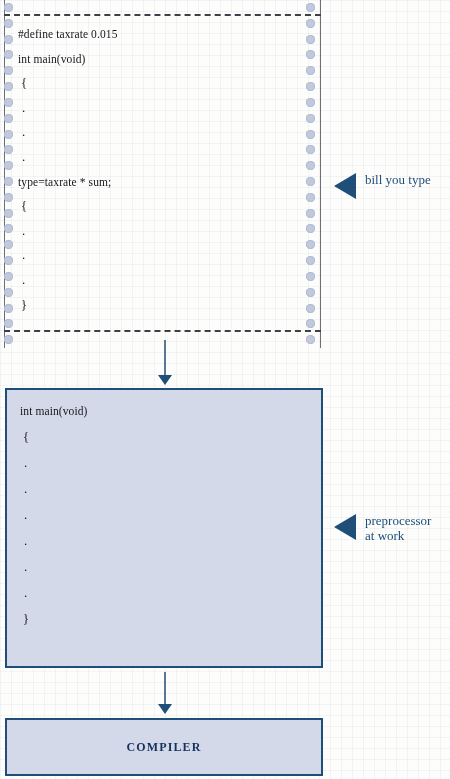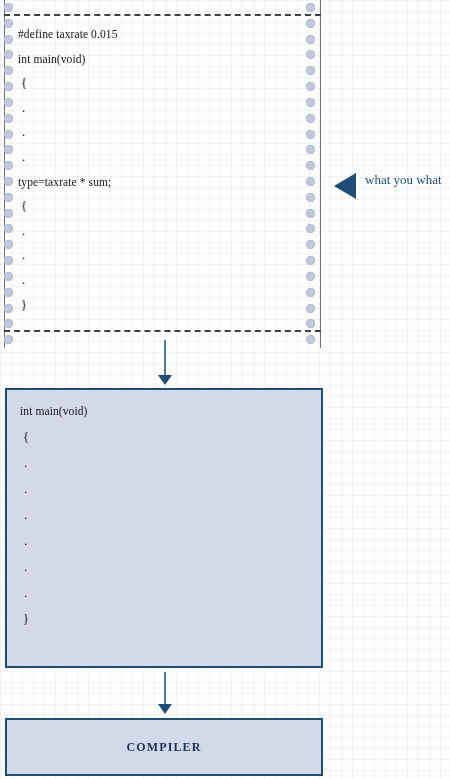--- a/index.html
+++ b/index.html
@@ -258,21 +258,21 @@
         <div class="code-line brace">{</div>
         <div class="code-line dot">.</div>
         <div class="code-line dot">.</div>
         <div class="code-line dot">.</div>
         <div class="code-line brace">}</div>
       </div>
   </div>
 
   <div class="callout" id="callout-type">
     <div class="tri"></div>
-    <div class="callout-text">what you what</div>
+    <div class="callout-text">bill you type</div>
   </div>
 
   <div class="flow-arrow" id="arrow-1">
     <div class="shaft"></div>
     <div class="head"></div>
   </div>
 
   <div class="flow-box" id="box-preproc">
     <div id="preproc-code">
         <div class="code-line">int main(void)</div>
@@ -280,20 +280,25 @@
         <div class="code-line dot">.</div>
         <div class="code-line dot">.</div>
         <div class="code-line dot">.</div>
         <div class="code-line dot">.</div>
         <div class="code-line dot">.</div>
         <div class="code-line dot">.</div>
         <div class="code-line brace">}</div>
       </div>
   </div>
 
+  <div class="callout" id="callout-preproc">
+    <div class="tri"></div>
+    <div class="callout-text">preprocessor
+at work</div>
+  </div>
 
   <div class="flow-arrow" id="arrow-2">
     <div class="shaft"></div>
     <div class="head"></div>
   </div>
 
   <div class="flow-box" id="box-compiler">
     <div id="compiler-label">COMPILER</div>
   </div>
 

